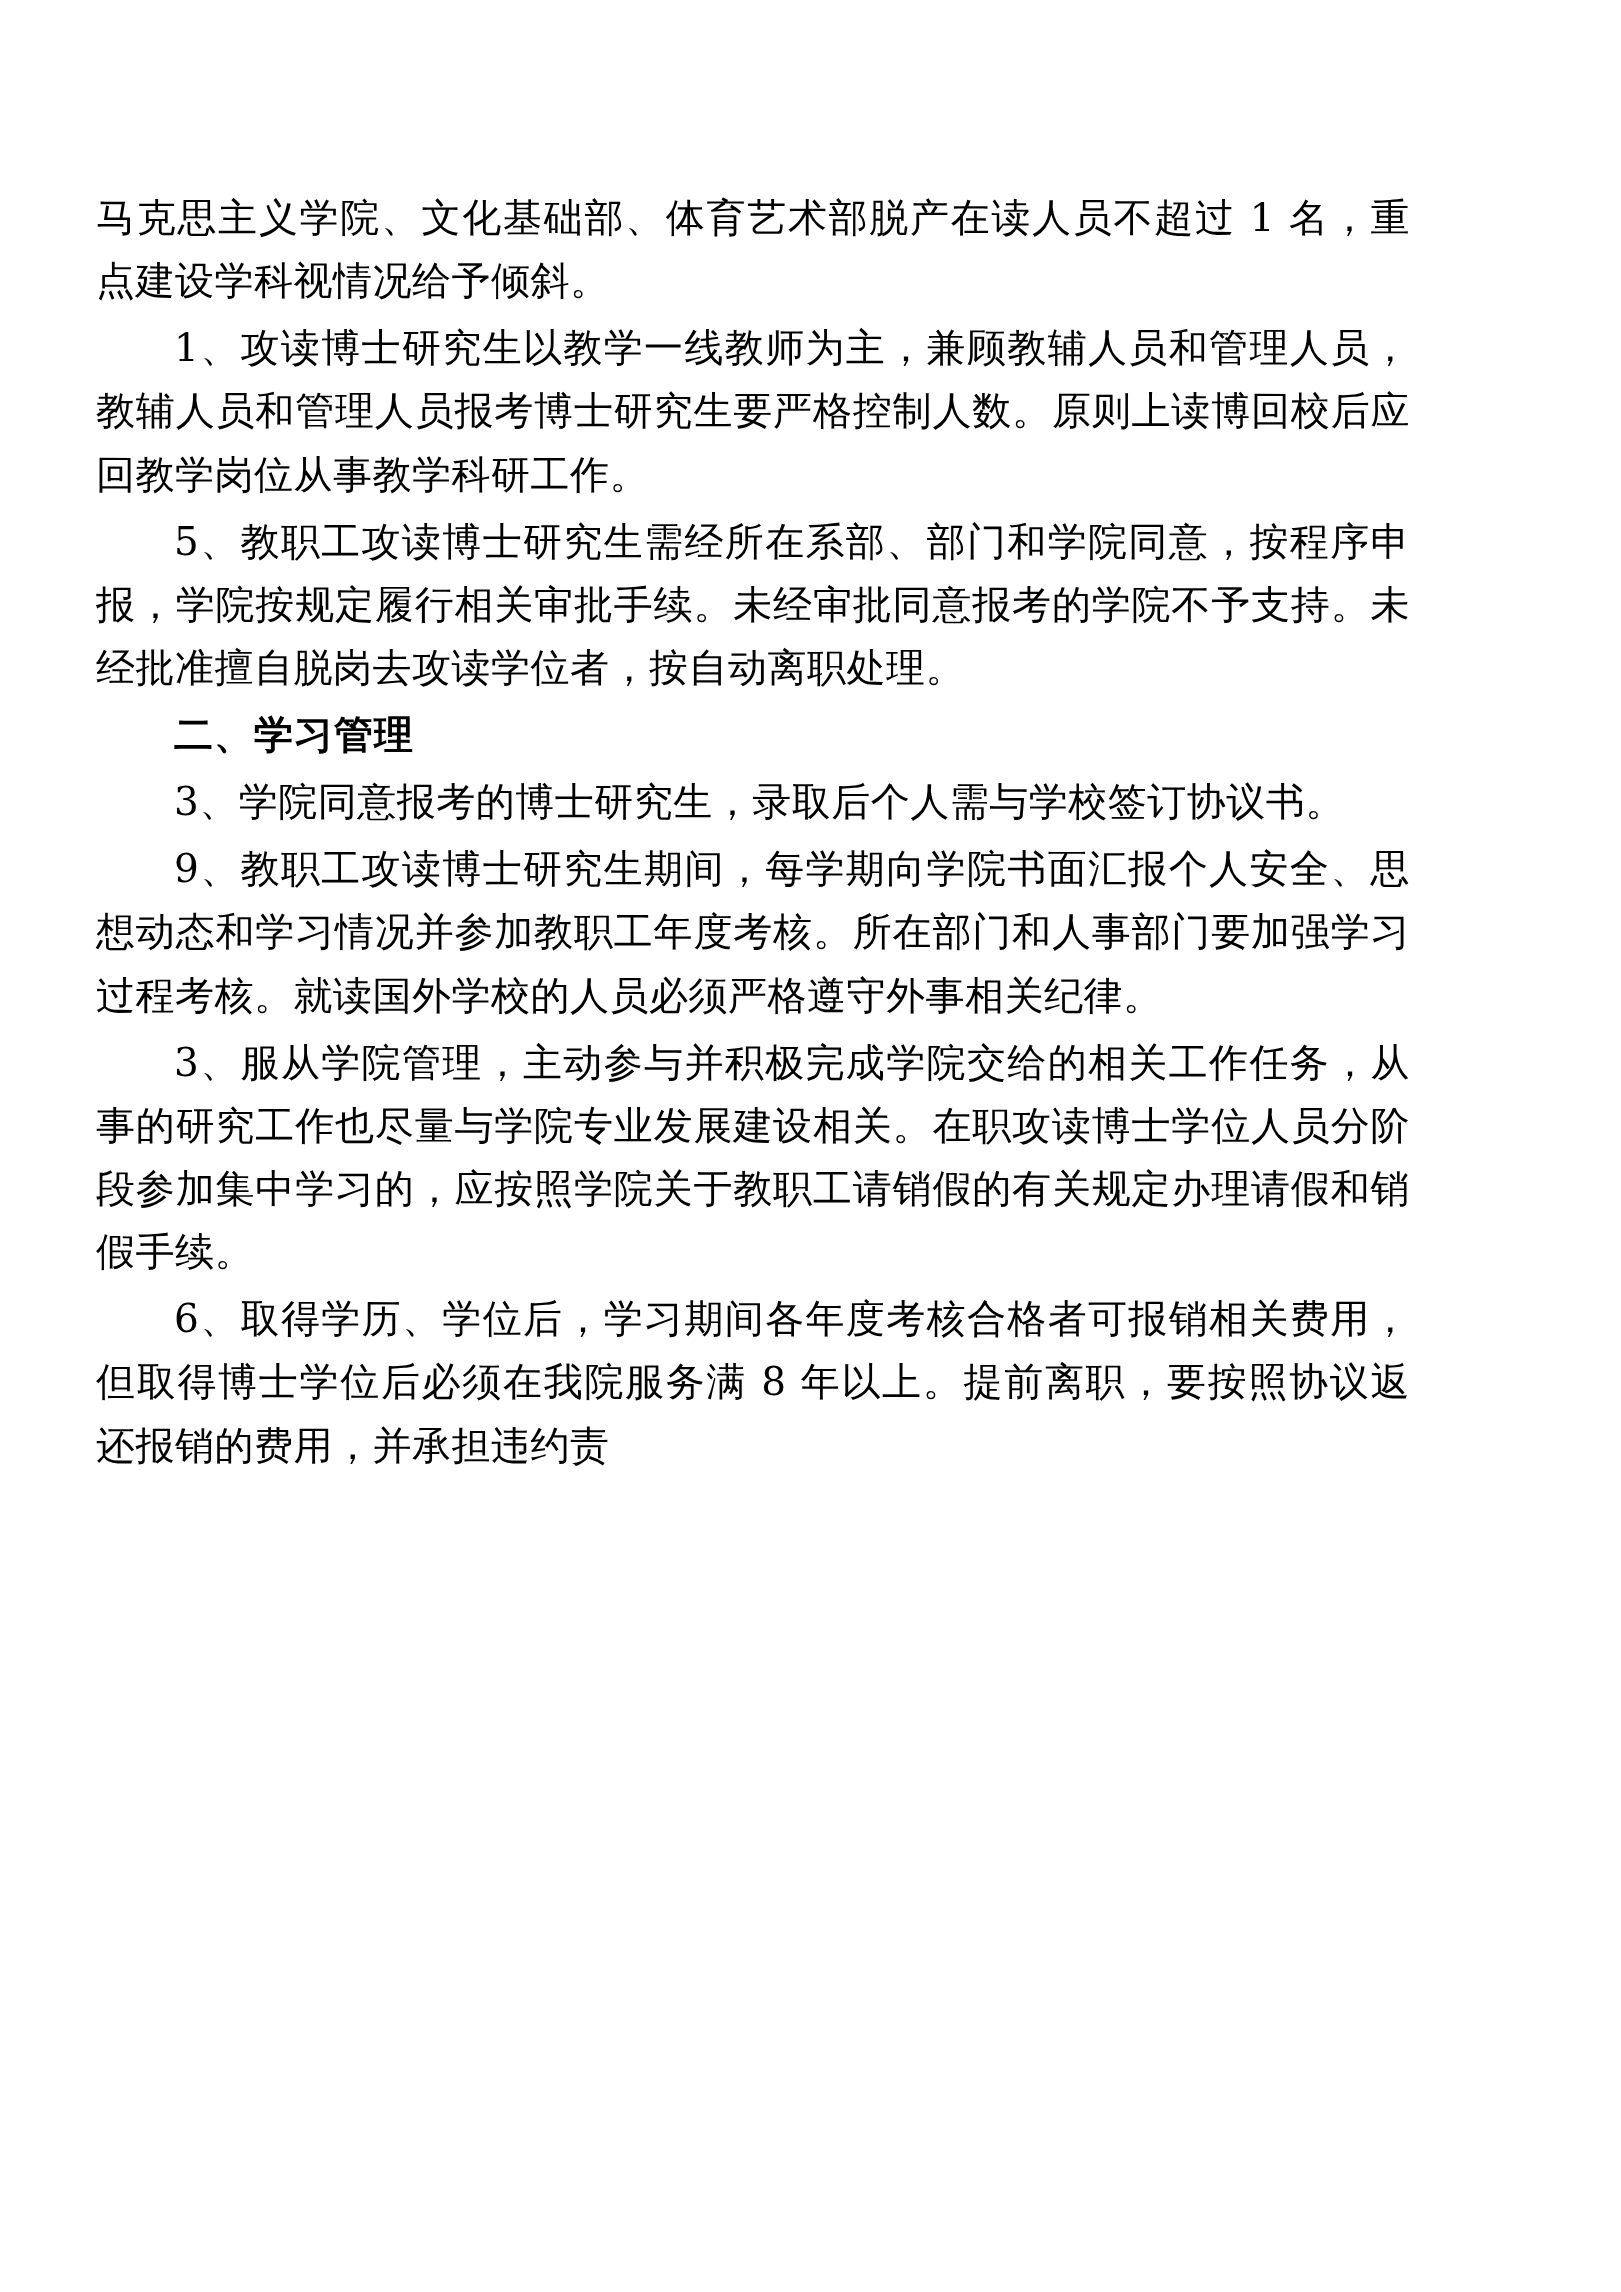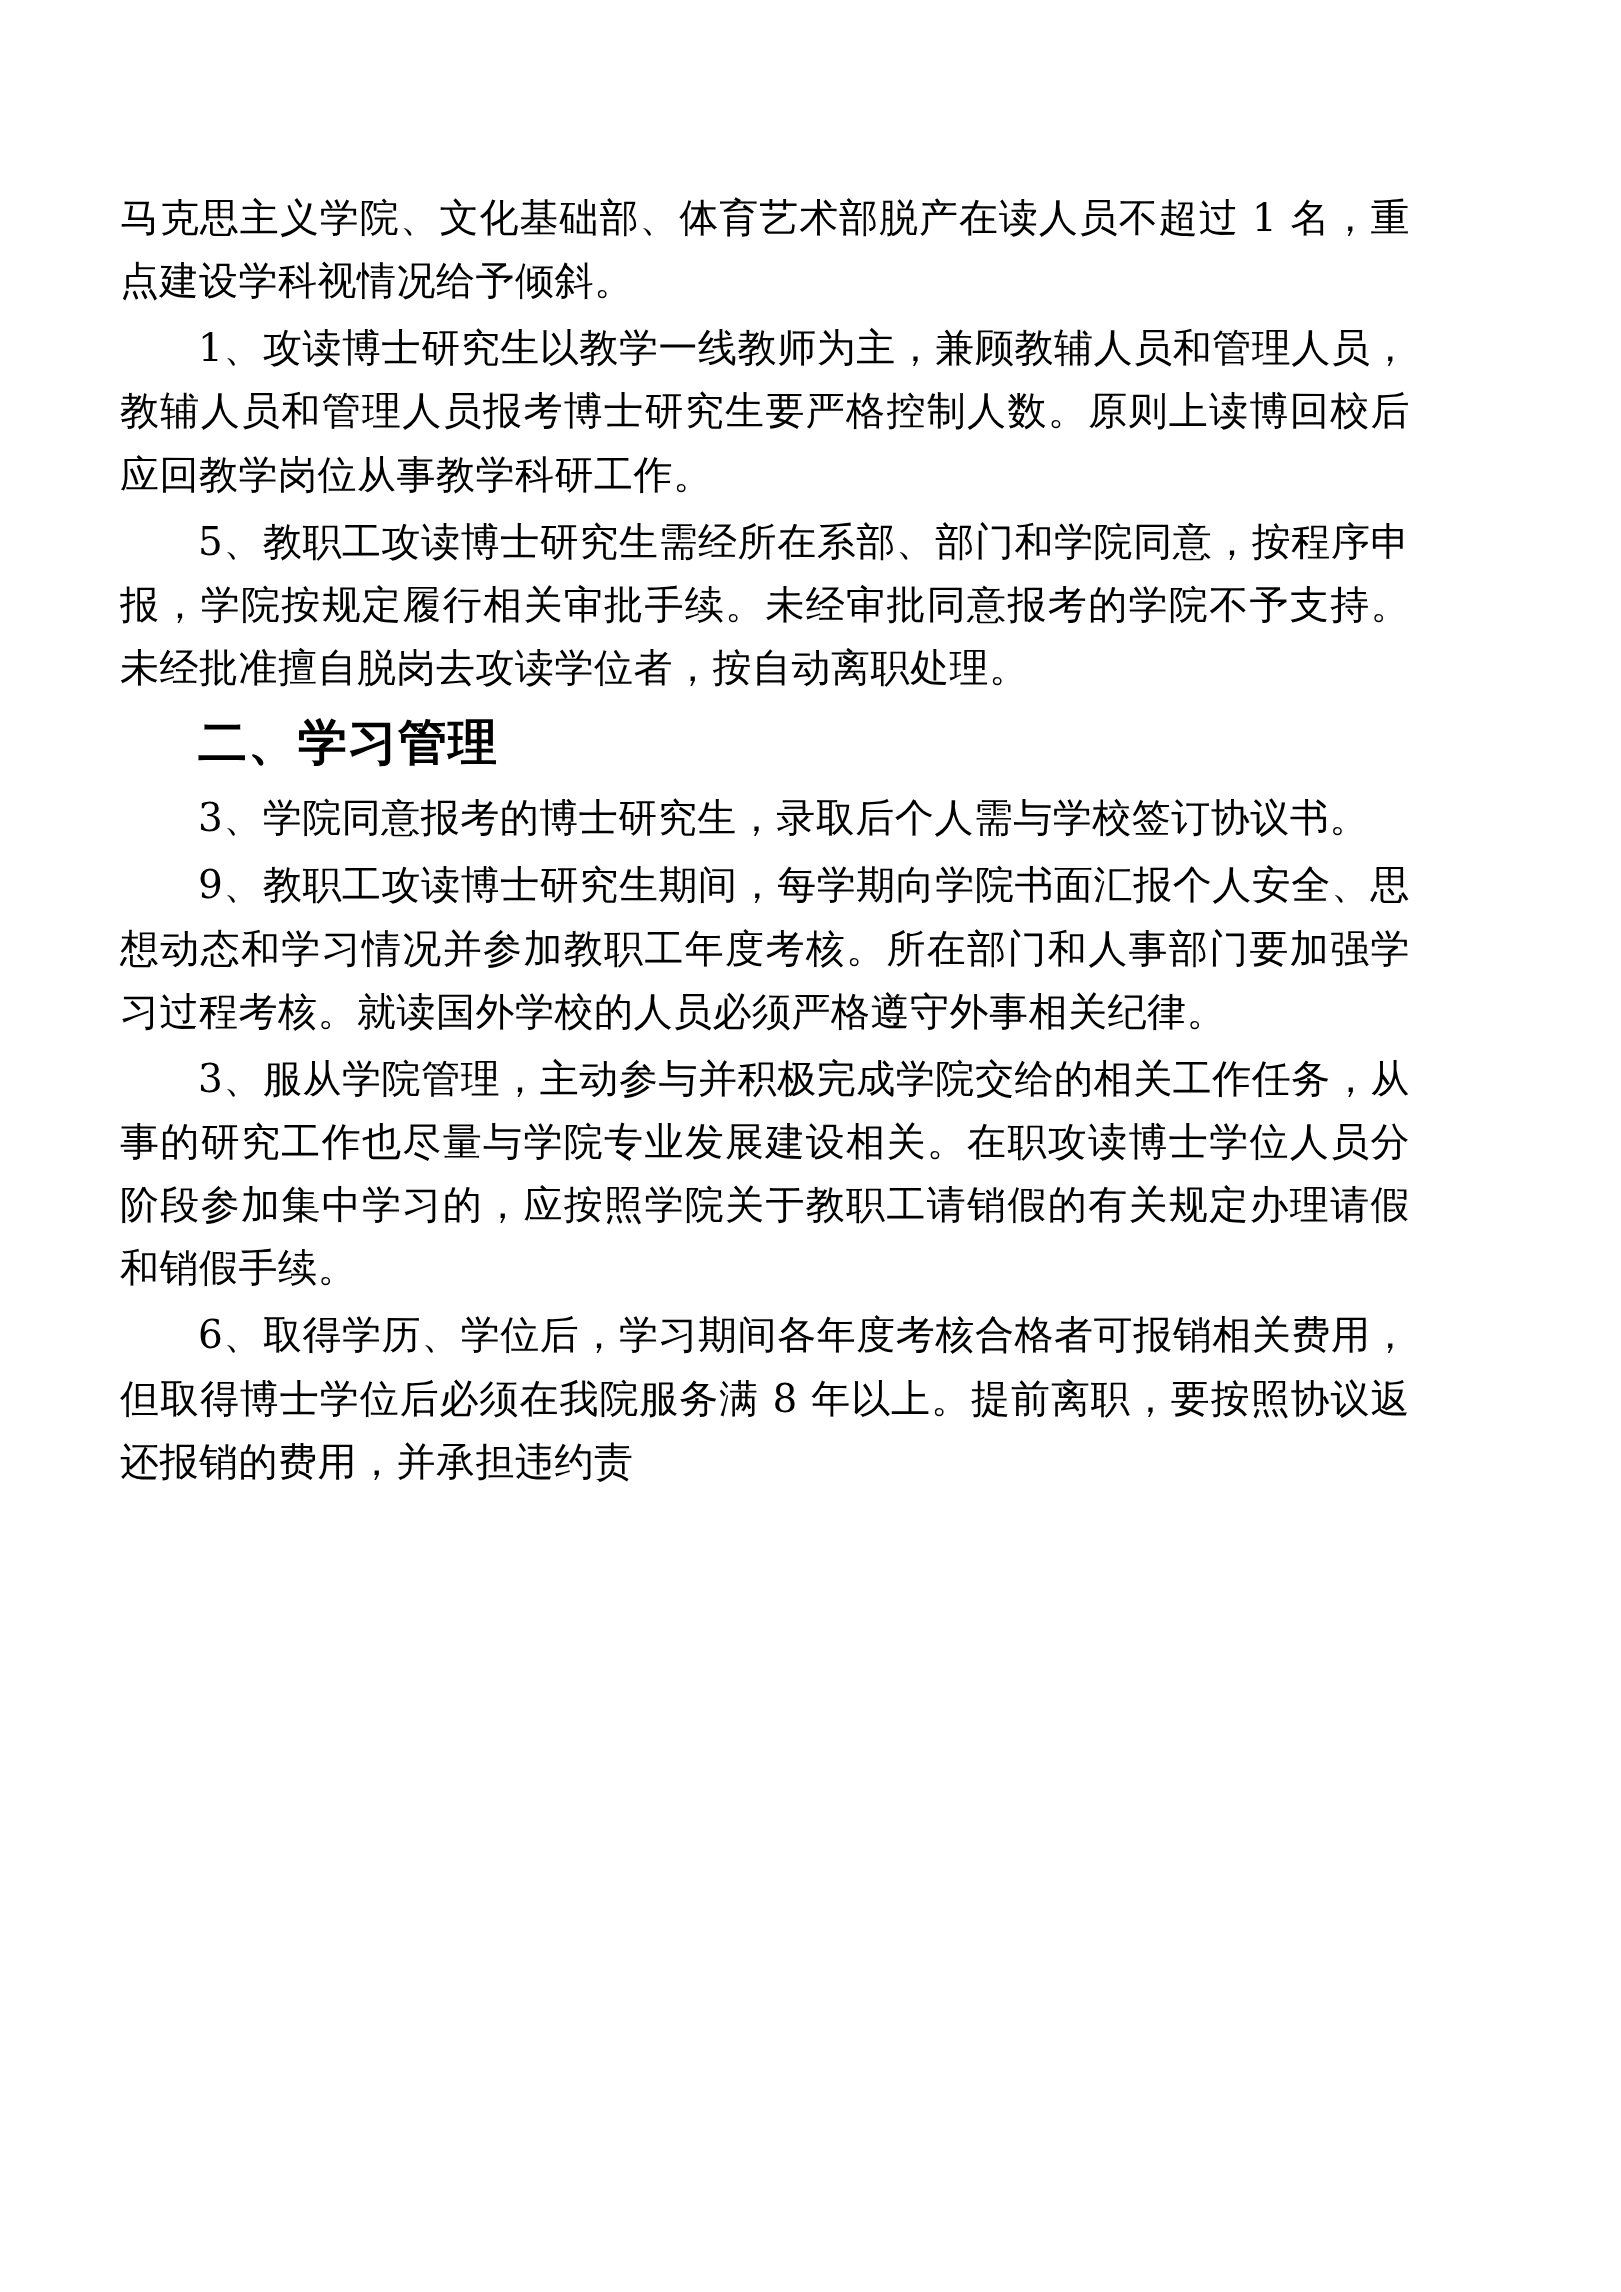--- a/index.html
+++ b/index.html
@@ -12,40 +12,40 @@
     height: 2293px;
     font-family: "DejaVu Serif", "Liberation Serif", serif;
     color: #000000;
     overflow: hidden;
   }
   .page {
     position: relative;
     width: 1621px;
     height: 2293px;
     box-sizing: border-box;
-    padding: 186px 211px 0 120px;
+    padding: 186px 211px 0 96px;
     background: #ffffff;
   }
   .doc-body {
     font-size: 39px;
     line-height: 1.62;
     letter-spacing: 0.5px;
     text-align: justify;
     text-justify: inter-ideograph;
   }
   p.para {
     margin: 0 0 3.9px 0;
     text-indent: 0;
   }
   p.indent {
     text-indent: 78px;
   }
   h2.section-heading {
     margin: 0 0 3.9px 0;
-    font-size: 49px;
+    font-size: 39px;
     line-height: 1.62;
     font-weight: bold;
     text-indent: 78px;
     font-family: "DejaVu Sans", "Liberation Sans", sans-serif;
     letter-spacing: 1px;
   }
 </style>
 </head>
 <body>
 

